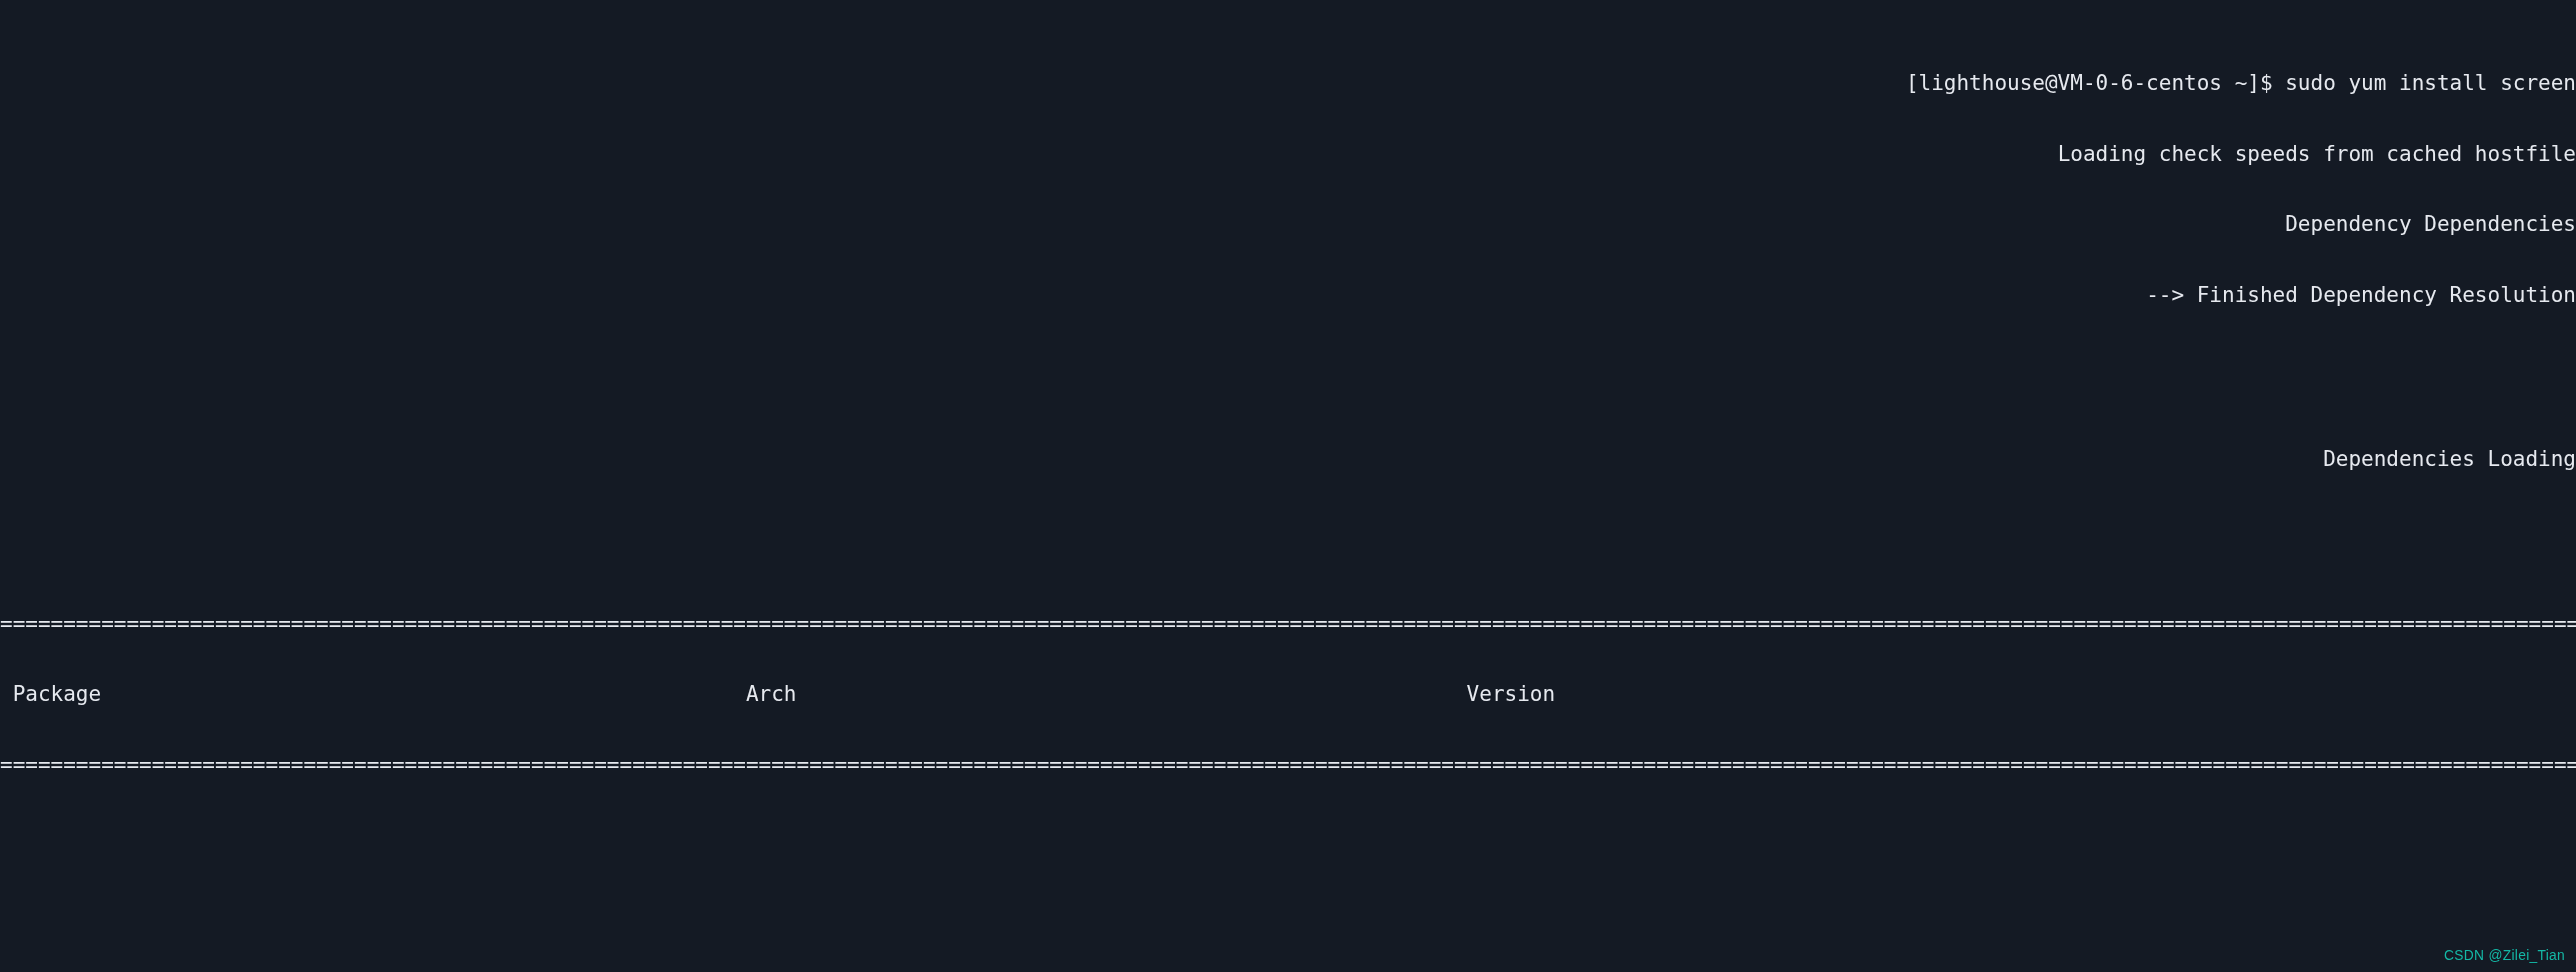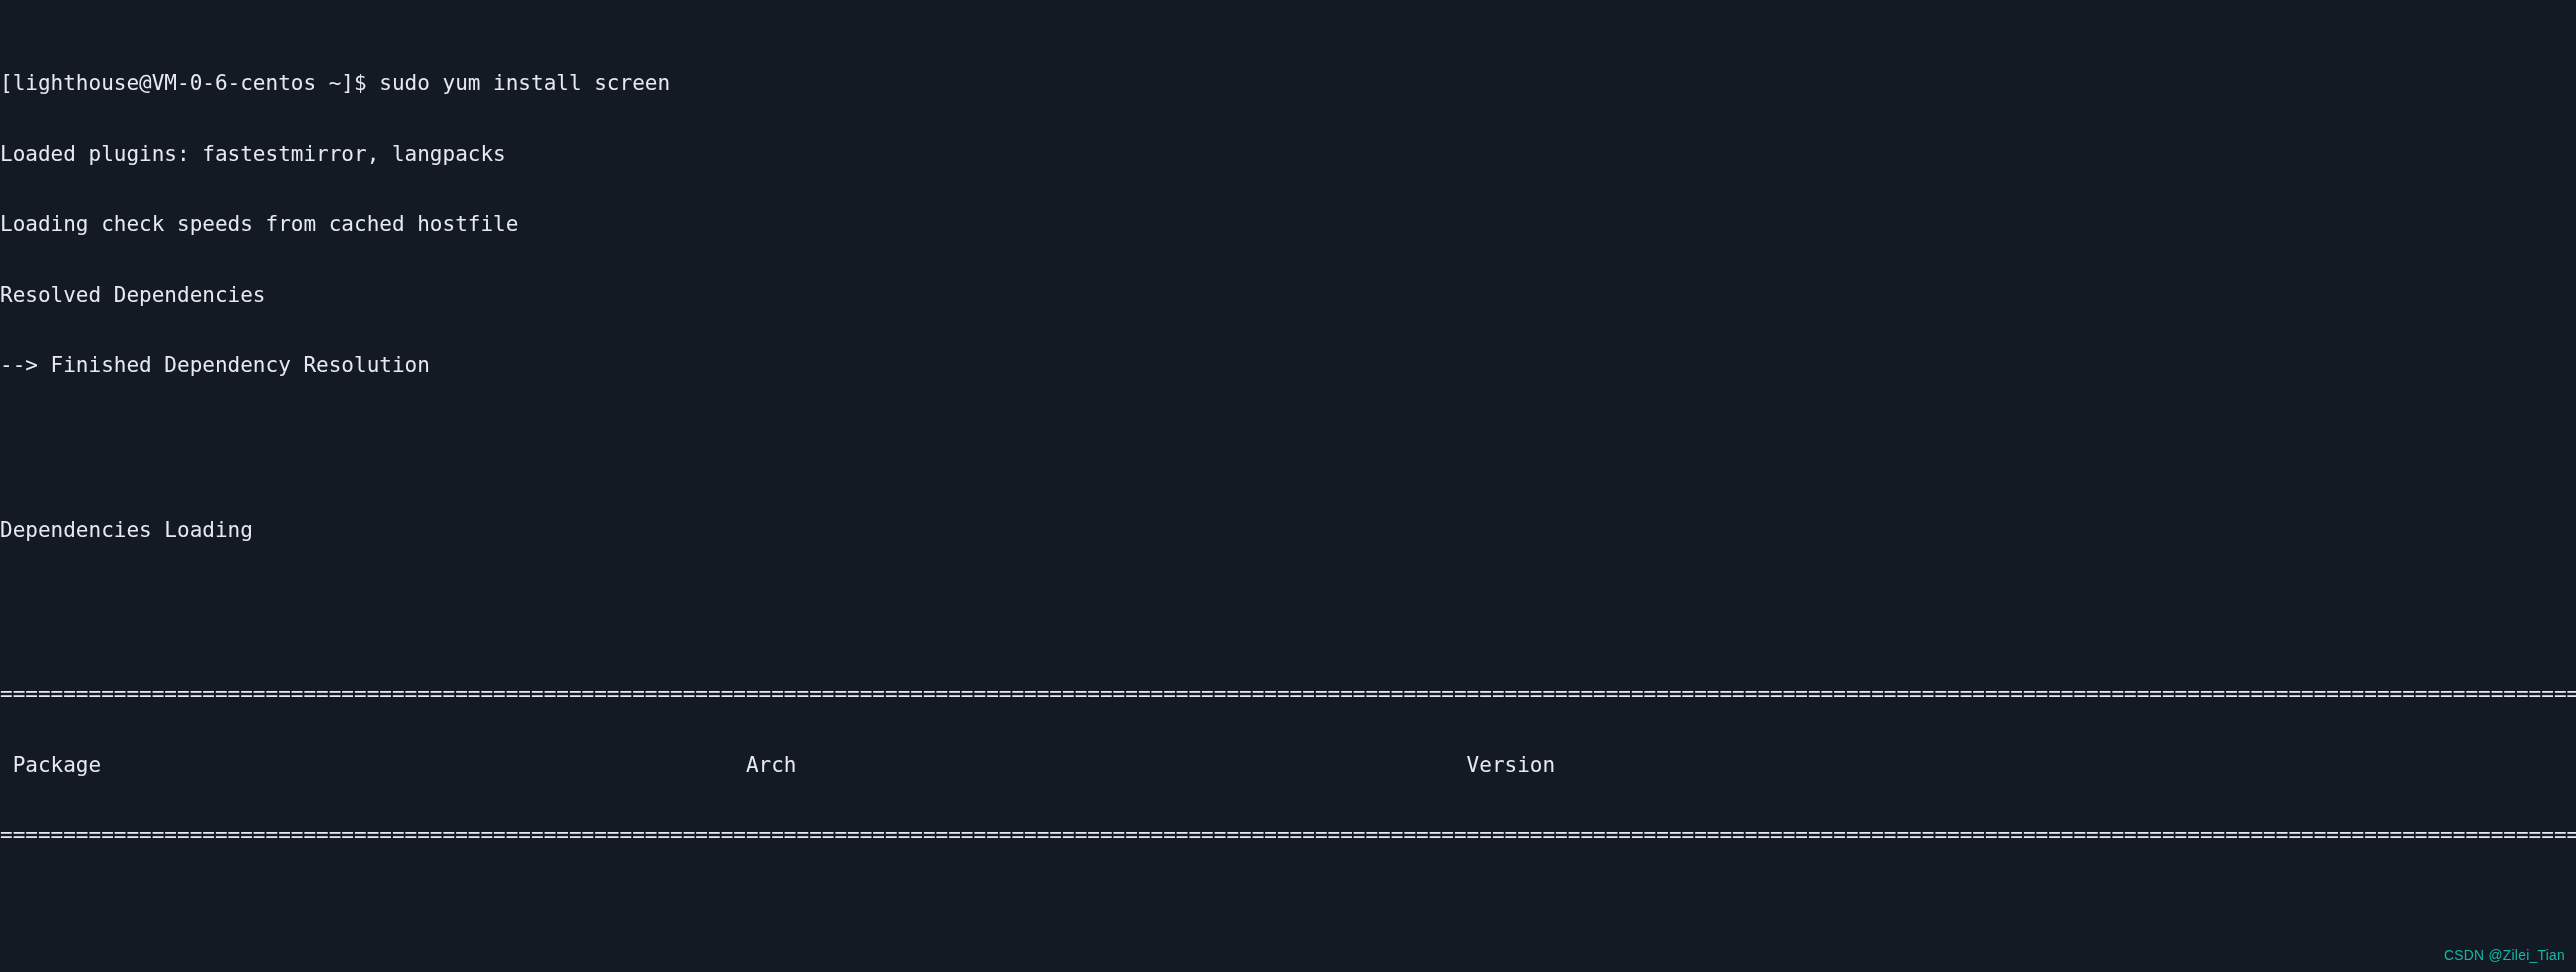--- a/index.html
+++ b/index.html
@@ -12,20 +12,21 @@
     width: 2576px;
     height: 973px;
     background: #141a24;
     color: #e6e9ef;
     font-family: "DejaVu Sans Mono", "Liberation Mono", monospace;
     font-size: 21px;
     line-height: 23.5px;
     overflow: hidden;
     box-sizing: border-box;
     padding: 8px;
+    text-align: right;
   }
   .screen {
     position: absolute;
     top: 1.8px;
     left: 0;
     width: 2576px;
     white-space: pre;
     letter-spacing: 0px;
   }
   .line {
@@ -51,23 +52,22 @@
     white-space: pre;
   }
 </style>
 </head>
 <body>
 
 <div id="terminal">
   <div class="screen">
 
     <div class="line">[lighthouse@VM-0-6-centos ~]$ sudo yum install screen</div>
-    <div class="line">Loaded plugins: fastestmirror, langpacks</div>
     <div class="line">Loading check speeds from cached hostfile</div>
-    <div class="line">Resolved Dependencies</div>
+    <div class="line">Dependency Dependencies</div>
     <div class="line">--&gt; Finished Dependency Resolution</div>
 
     <div class="line blank">&nbsp;</div>
     <div class="line">Dependencies Loading</div>
     <div class="line blank">&nbsp;</div>
 
     <div class="line sep">=======================================================================================================================================================================================================================================================================================</div>
     <div class="line"> Package                                                   Arch                                                     Version                                                                                            Repository                                                  Size</div>
     <div class="line sep">=======================================================================================================================================================================================================================================================================================</div>
 

